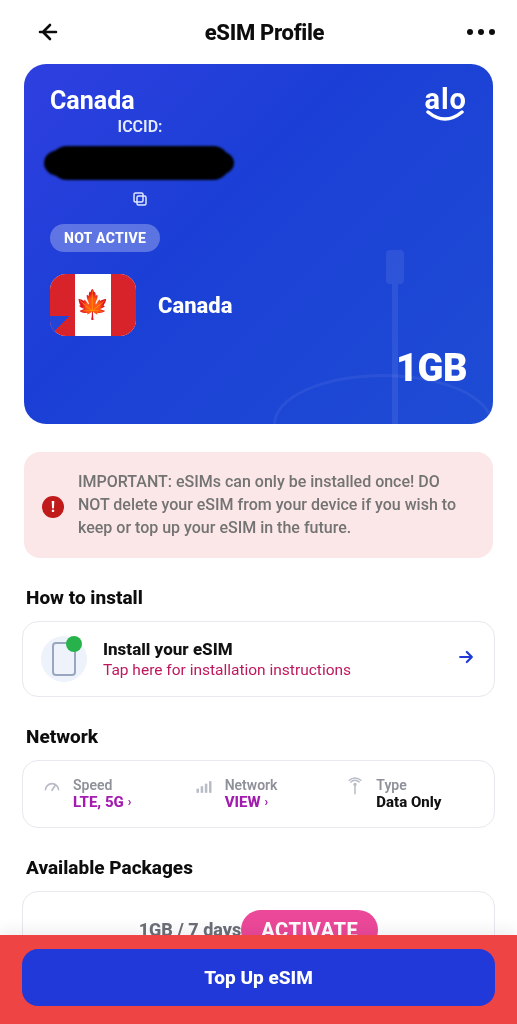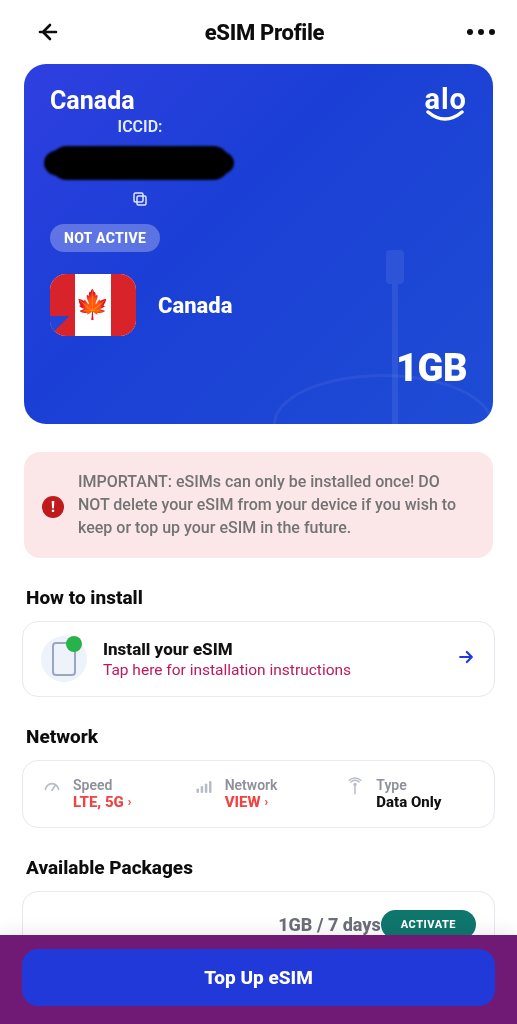--- a/index.html
+++ b/index.html
@@ -58,30 +58,30 @@
   .install .t1{ font-weight:800; font-size:17px; color:#111; }
   .install .t2{ font-size:15.5px; color:#be185d; margin-top:2px; }
   .install .arrow{ color:#2038d8; }
 
   
   .features{ margin:0 22px; border:1px solid #e8e8ee; border-radius:16px; padding:16px 8px; display:flex; }
   .feat{ flex:1; display:flex; align-items:flex-start; gap:10px; padding:0 10px; }
   .feat .ic{ color:#b8bcc6; width:22px; display:flex; justify-content:center; }
   .feat .lbl{ font-size:14px; color:#8e9199; font-weight:600; }
   .feat .val{ font-weight:800; font-size:15px; color:#111; display:flex; align-items:center; gap:4px; }
-  .feat .val.link{ color:#ef4444; }
+  .feat .val.link{ color:#a21caf; }
   .chev{ font-size:12px; }
 
   
-  .pkg{ margin:0 22px; border:1px solid #e8e8ee; border-radius:16px; padding:18px 18px; display:flex; align-items:center; justify-content:flex-end; }
+  .pkg{ margin:0 22px; border:1px solid #e8e8ee; border-radius:16px; padding:18px 18px; display:flex; align-items:center; justify-content:center; }
   .pkg .name{ font-weight:800; font-size:18px; color:#6c6f78; }
-  .pkg .act{ background:#0f766e; color:#fff; font-weight:800; font-size:11px; letter-spacing:0.5px; padding:8px 20px; border-radius:22px; border:none; }
-
-  
-  .bottom{ position:absolute; left:0; right:0; bottom:0; padding:14px 22px 18px; background:#701a75; box-shadow:0 -6px 14px rgba(0,0,0,0.06); }
+  .pkg .act{ background:#ec4899; color:#fff; font-weight:800; font-size:20px; letter-spacing:0.5px; padding:8px 20px; border-radius:22px; border:none; }
+
+  
+  .bottom{ position:absolute; left:0; right:0; bottom:0; padding:14px 22px 18px; background:#ef4444; box-shadow:0 -6px 14px rgba(0,0,0,0.06); }
   .topup{ width:100%; background:#2139d8; color:#fff; font-weight:800; font-size:19px; border:none; border-radius:16px; padding:17px 0; }
 </style>
 </head>
 <body>
 
 <div class="header">
   <div class="back">
     <svg width="24" height="24" viewBox="0 0 24 24">
         <path d="M14 5l-7 7 7 7M4 12h16" stroke="#0d0d0d" stroke-width="2.6" fill="none" stroke-linecap="round" stroke-linejoin="round"></path>
       </svg>

